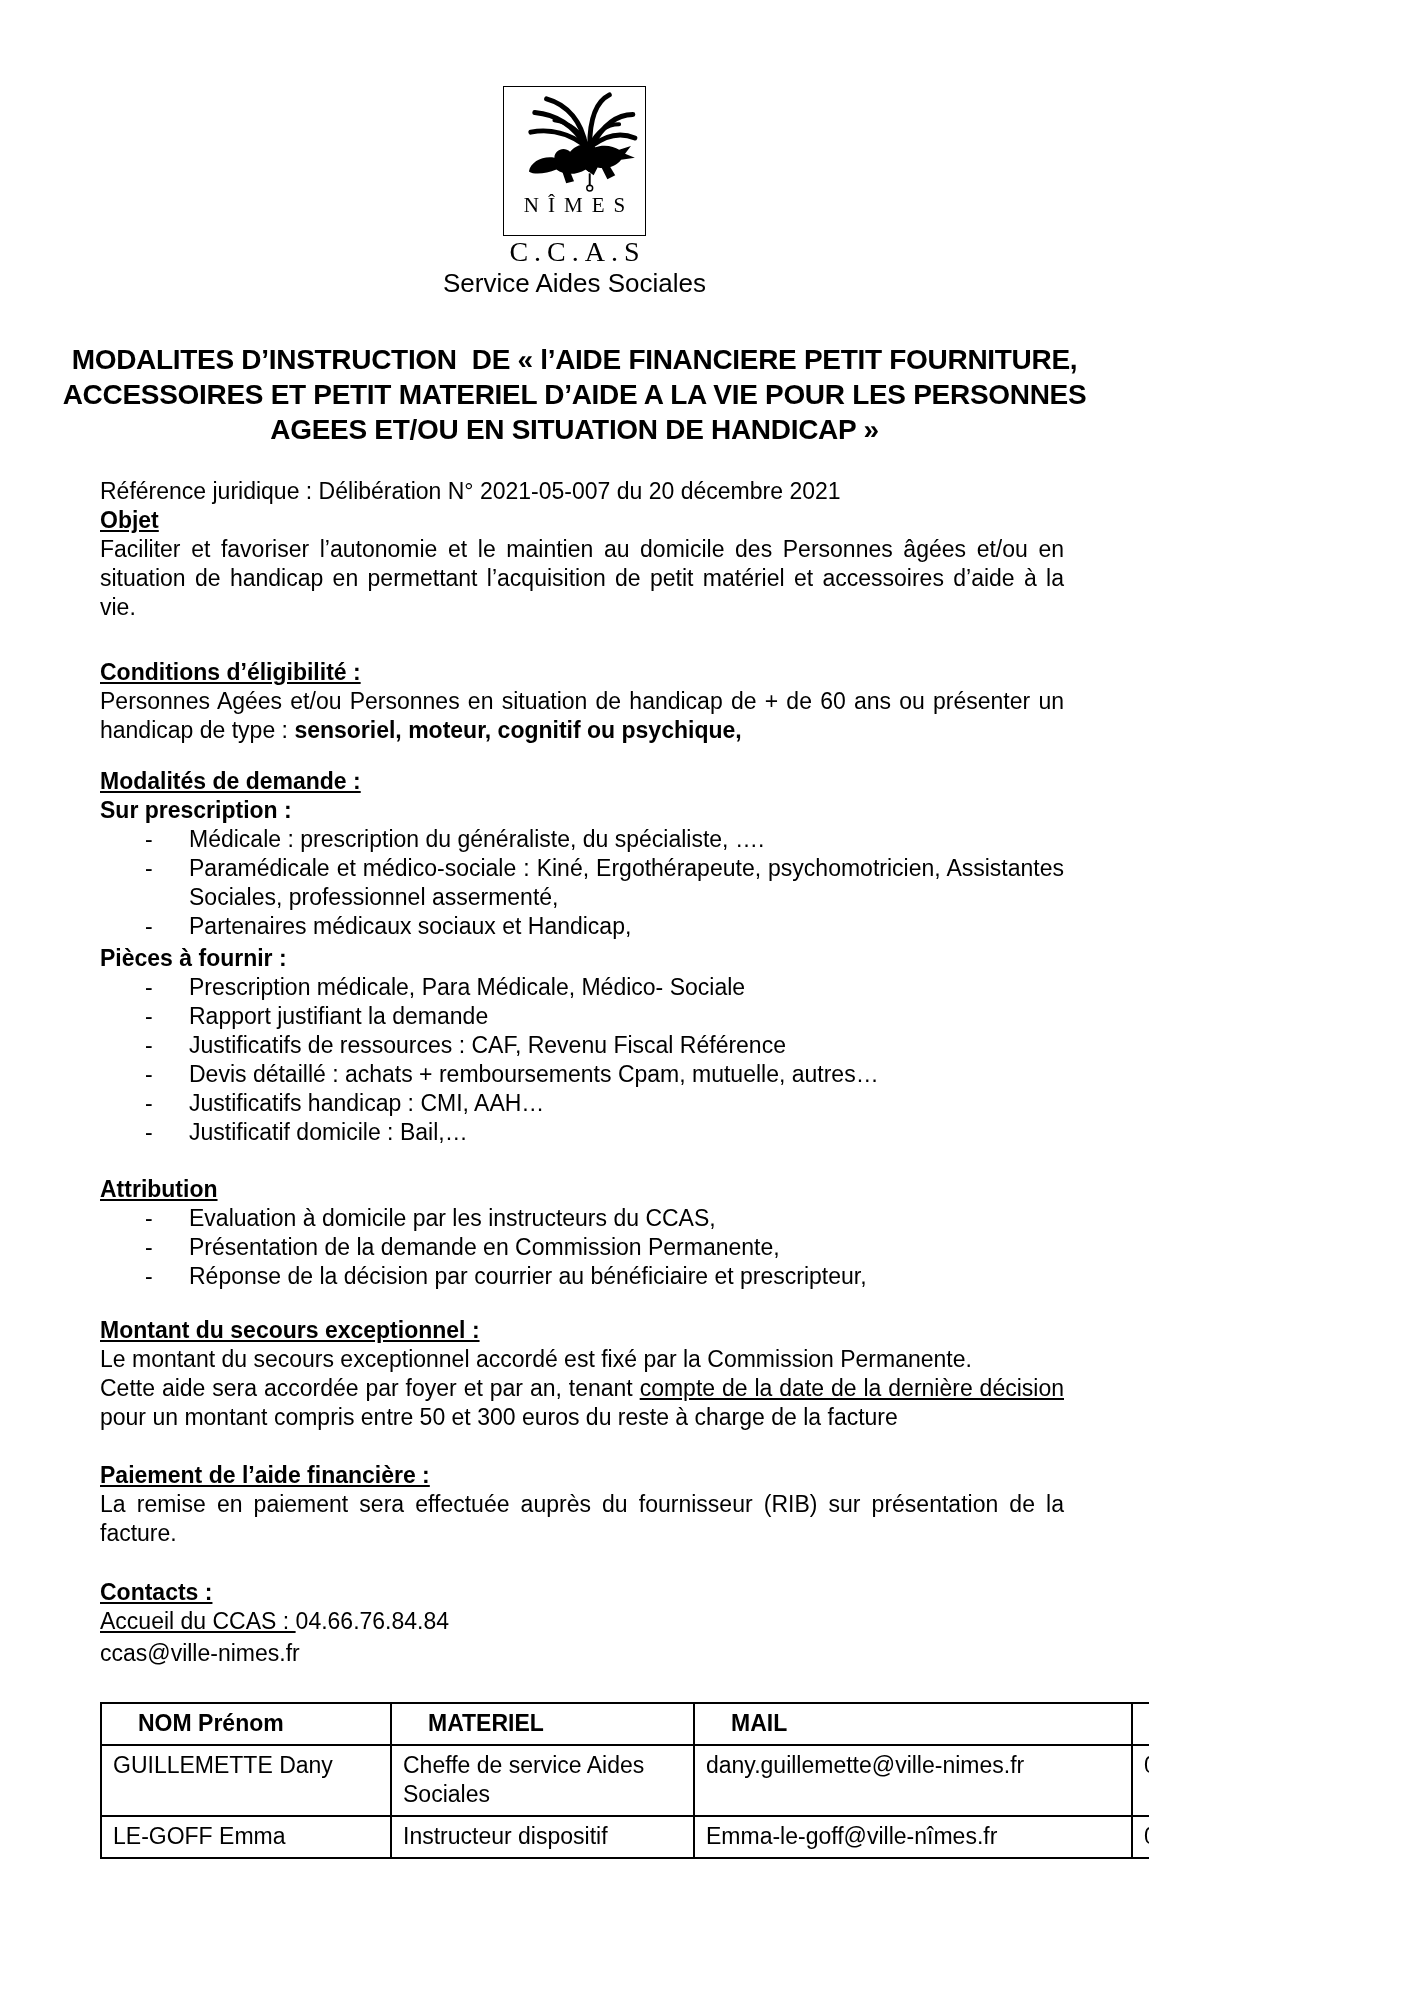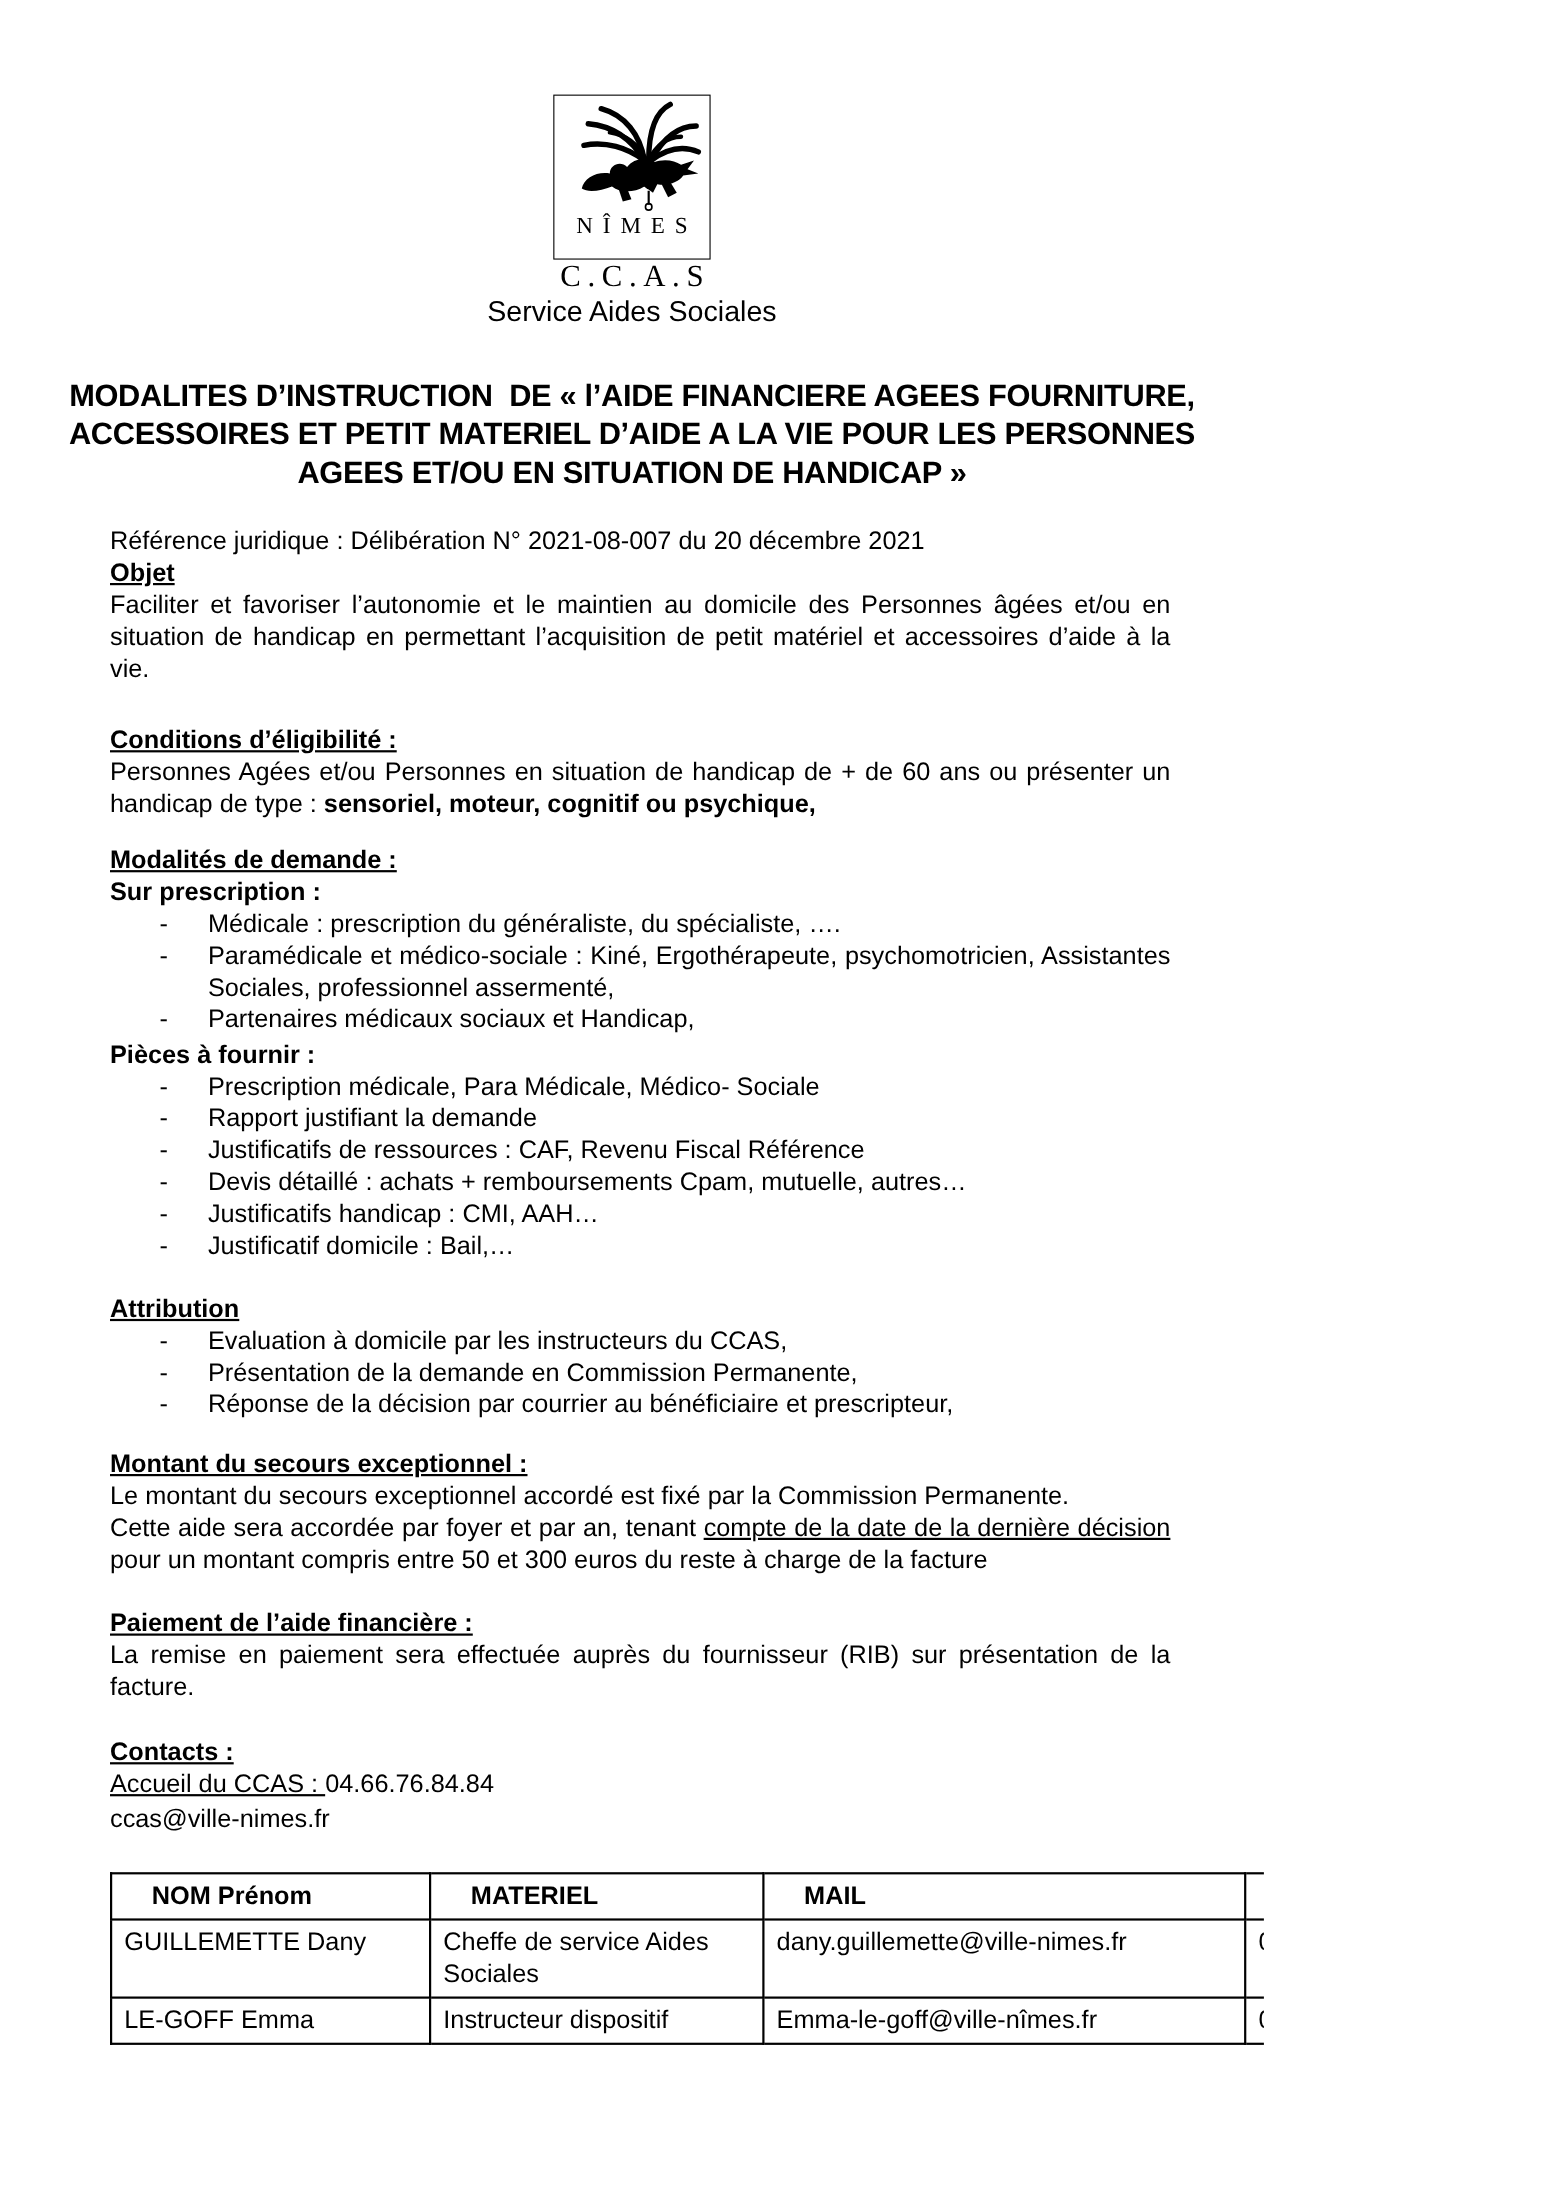--- a/index.html
+++ b/index.html
@@ -109,28 +109,28 @@
         <line x1="80" y1="86" x2="80" y2="99" stroke="#000" stroke-width="2"></line>
         <circle cx="80" cy="101" r="3" fill="none" stroke="#000" stroke-width="1.5"></circle>
       </svg>
       <div class="logo-city">NÎMES</div>
     </div>
     <div class="logo-org">C.C.A.S</div>
     <div class="logo-service">Service Aides Sociales</div>
   </div>
 
   <div class="title">
-    <div>MODALITES D’INSTRUCTION  DE « l’AIDE FINANCIERE AGEES FOURNITURE,</div>
+    <div>MODALITES D’INSTRUCTION  DE « l’AIDE FINANCIERE PETIT FOURNITURE,</div>
     <div>ACCESSOIRES ET PETIT MATERIEL D’AIDE A LA VIE POUR LES PERSONNES</div>
     <div>AGEES ET/OU EN SITUATION DE HANDICAP »</div>
   </div>
 
   <div class="content">
 
-    <div class="ref-line">Référence juridique : Délibération N° 2021-08-007 du 20 décembre 2021</div>
+    <div class="ref-line">Référence juridique : Délibération N° 2021-05-007 du 20 décembre 2021</div>
 
     <div>
       <div class="h-ul">Objet</div>
       <p class="just">Faciliter et favoriser l’autonomie et le maintien au domicile des Personnes âgées et/ou en situation de handicap en permettant l’acquisition de petit matériel et accessoires d’aide à la vie.</p>
     </div>
 
     <div class="sec-conditions">
       <div class="h-ul">Conditions d’éligibilité :</div>
       <p class="just"><span>Personnes Agées et/ou Personnes en  situation de handicap  de + de 60 ans ou présenter un handicap de type : </span><span class="h-b">sensoriel, moteur, cognitif ou psychique,</span></p>
     </div>

